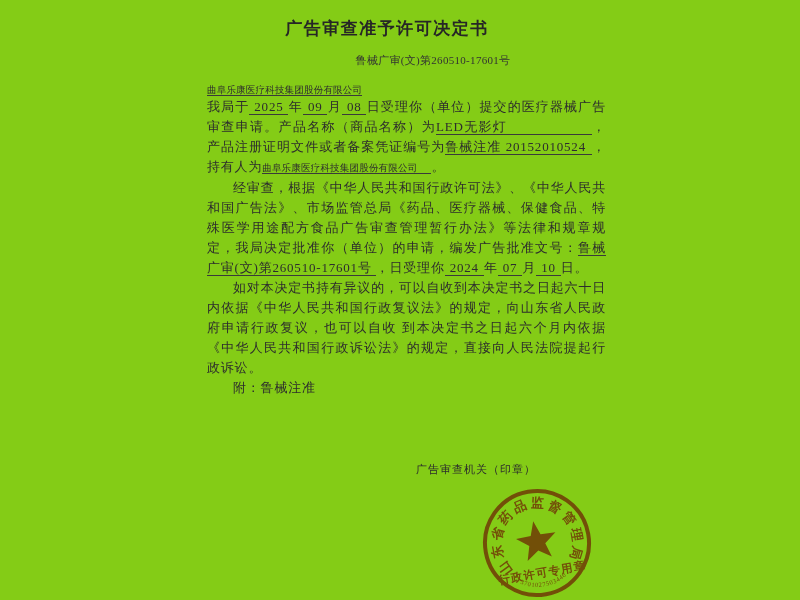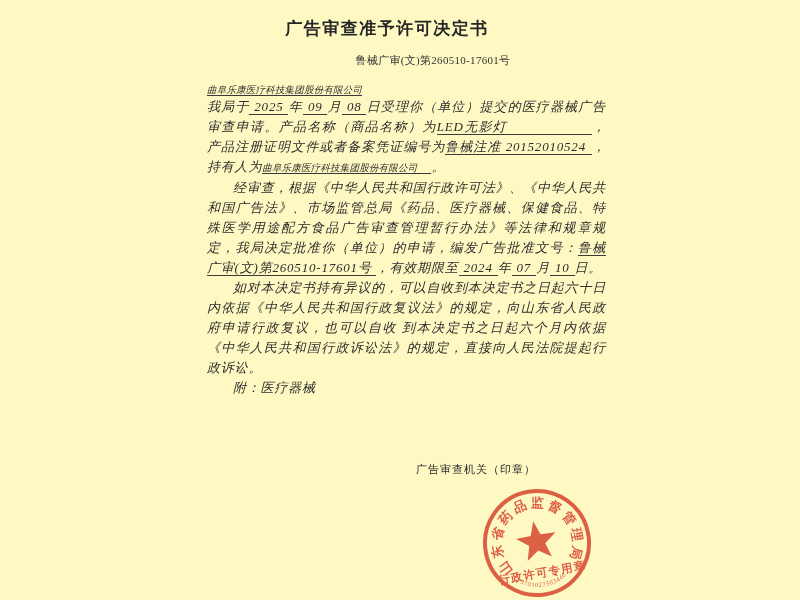--- a/index.html
+++ b/index.html
@@ -1,36 +1,36 @@
 <!DOCTYPE html>
 <html><head>
 <meta charset="utf-8">
 <style>
   html,body{margin:0;padding:0;}
   body{
     width:800px;height:600px;overflow:hidden;position:relative;
     background:#ffffff;color:#2d2d2d;
     font-family:"Liberation Serif","DejaVu Serif",serif;
   }
-  .page{position:absolute;inset:0;background:#fef9c3;}
+  .page{position:absolute;inset:0;background:#84cc16;}
   .title{
     position:absolute;top:17px;left:0;width:800px;text-align:center;
     font-size:17px;font-weight:bold;letter-spacing:1.5px;
     transform:translateX(-13px);color:#262626;
   }
   .docnum{
     position:absolute;top:53px;left:0;width:800px;text-align:center;
     font-size:11px;letter-spacing:0.3px;transform:translateX(33px);color:#333;
   }
   .content{
     position:absolute;left:207px;top:83px;width:399px;
     font-size:13px;line-height:20px;text-align:justify;letter-spacing:0.8px;
     color:#2d2d2d;
   }
-  .content p{margin:0;font-style:italic;}
+  .content p{margin:0;}
   .recipient{font-size:9.5px;line-height:14px;letter-spacing:0.2px;}
   .p1{margin-top:7px;}
   .p2{margin-top:6px;text-indent:2em;}
   .p3{margin-top:6px;text-indent:2em;}
   .attachment{margin-top:4px;text-indent:2em;}
   .blank{border-bottom:1px solid #3a3a3a;}
   .num{padding:0 5px;}
   .product{padding-right:85px;margin-top:12px;}
   .reg{padding-right:6px;}
   .holder{font-size:9.5px;padding-right:14px;letter-spacing:0.2px;}
@@ -56,25 +56,25 @@
   <div class="title">广告审查准予许可决定书</div>
 
   <div class="docnum">鲁械广审(文)第260510-17601号</div>
 
   <div class="content">
 
     <p class="recipient"><span class="blank">曲阜乐康医疗科技集团股份有限公司</span></p>
 
     <p class="p1"><span>我局于</span><span class="blank num">2025</span><span>年</span><span class="blank num">09</span><span>月</span><span class="blank num">08</span><span>日受理你（单位）提交的医疗器械广告审查申请。产品名称（商品名称）为</span><span class="blank product">LED无影灯</span><span>，</span><span>产品注册证明文件或者备案凭证编号为</span><span class="blank reg">鲁械注准 20152010524</span><span>，</span><span>持有人为</span><span class="blank holder">曲阜乐康医疗科技集团股份有限公司</span><span>。</span></p>
 
-    <p class="p2"><span>经审查，根据《中华人民共和国行政许可法》、《中华人民共和国广告法》、市场监管总局《药品、医疗器械、保健食品、特殊医学用途配方食品广告审查管理暂行办法》等法律和规章规 定，我局决定批准你（单位）的申请，编发广告批准文号：</span><span class="blank apprnum">鲁械广审(文)第260510-17601号</span><span>，有效期限至</span><span class="blank num">2024</span><span>年</span><span class="blank num">07</span><span>月</span><span class="blank num">10</span><span>日。</span></p>
+    <p class="p2"><span>经审查，根据《中华人民共和国行政许可法》、《中华人民共和国广告法》、市场监管总局《药品、医疗器械、保健食品、特殊医学用途配方食品广告审查管理暂行办法》等法律和规章规 定，我局决定批准你（单位）的申请，编发广告批准文号：</span><span class="blank apprnum">鲁械广审(文)第260510-17601号</span><span>，日受理你</span><span class="blank num">2024</span><span>年</span><span class="blank num">07</span><span>月</span><span class="blank num">10</span><span>日。</span></p>
 
     <p class="p3">如对本决定书持有异议的，可以自收到本决定书之日起六十日内依据《中华人民共和国行政复议法》的规定，向山东省人民政府申请行政复议，也可以自收 到本决定书之日起六个月内依据《中华人民共和国行政诉讼法》的规定，直接向人民法院提起行政诉讼。</p>
 
-    <p class="attachment">附：医疗器械</p>
+    <p class="attachment">附：鲁械注准</p>
 
   </div>
 
   <div class="authority">广告审查机关（印章）</div>
 
 
   <svg class="seal" viewBox="0 0 170 170" xmlns="http://www.w3.org/2000/svg">
     <g opacity="0.85">
       <circle cx="85" cy="85" r="52" fill="none" stroke-width="4" stroke="#d8473d"></circle>
       <defs>

